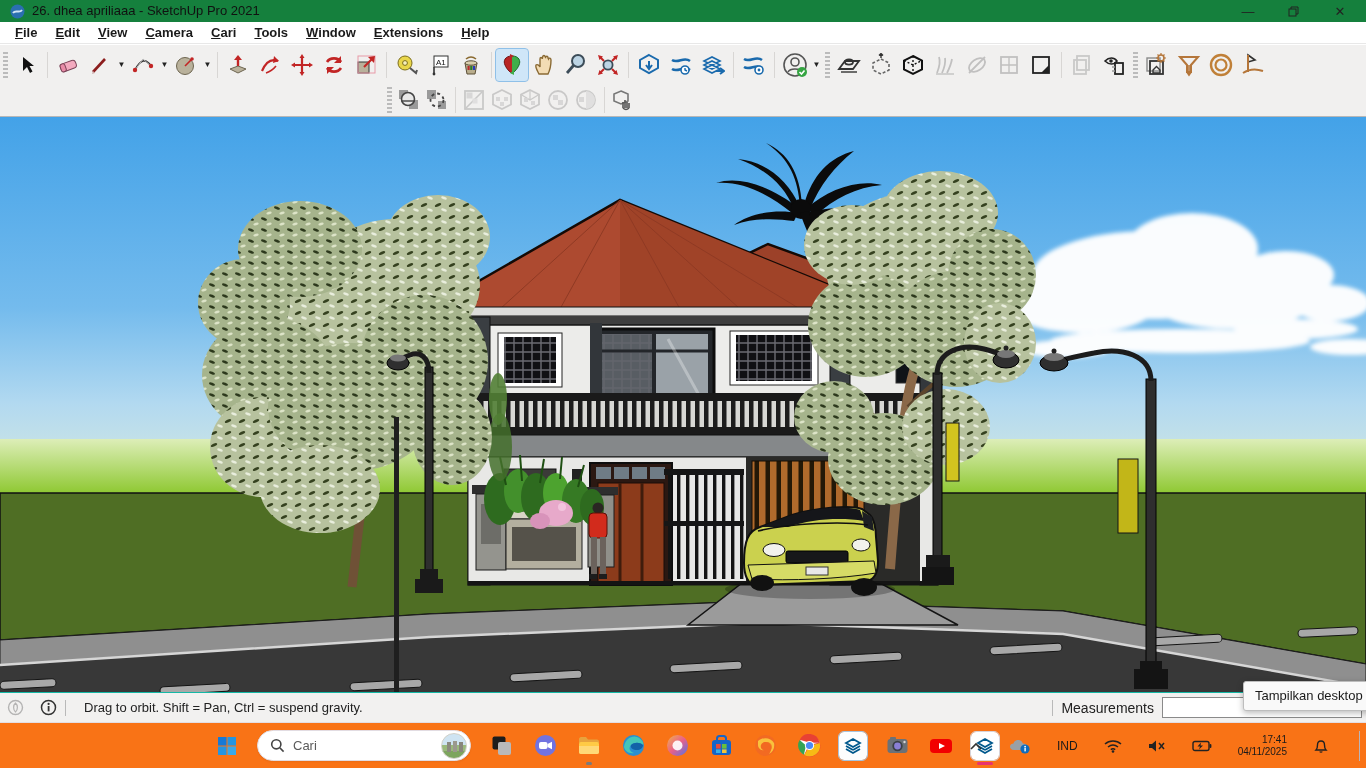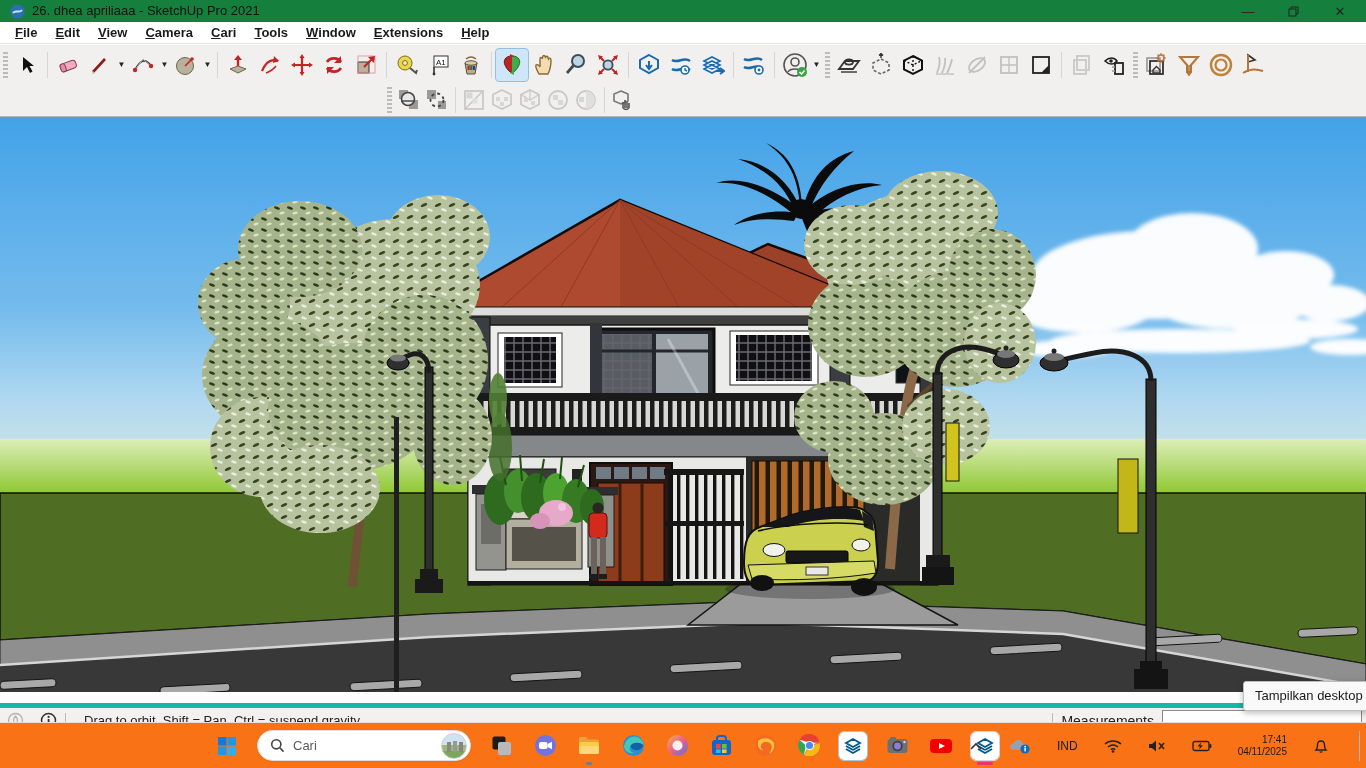--- a/index.html
+++ b/index.html
@@ -19,21 +19,21 @@
   .tbtn { width:32px; height:32px; display:flex; align-items:center; justify-content:center; border-radius:3px; flex:0 0 auto; }
   .tbtn.sm { width:28px; height:28px; }
   .tbtn.active { background:#cfe6f8; outline:1px solid #8fc0e8; }
   .dd { width:11px; height:32px; display:flex; align-items:center; justify-content:center; font-size:8px; color:#222; flex:0 0 auto;}
   .tsep { width:1px; height:26px; background:#d8d6d4; margin:0 4px; flex:0 0 auto;}
   .grip { width:5px; height:26px; margin:0 3px; background:repeating-linear-gradient(to bottom,#bbb 0 2px,transparent 2px 4px); flex:0 0 auto;}
   .gray-ico { opacity:.45; }
   
   #viewport { position:absolute; left:0; top:117px; width:1366px; height:575px; background:#9fd3f2; box-shadow:inset 0 0 0 1px #8f9499; }
   
-  #statusbar { position:absolute; left:0; top:692px; width:1366px; height:30px; background:#f2f1f0; display:flex; align-items:center; border-top:5px solid #14b8a6;margin-top:11px; }
+  #statusbar { position:absolute; left:0; top:692px; width:1366px; height:30px; background:#f2f1f0; display:flex; align-items:center; border-top:1px solid #14b8a6; }
   #status-hint { font-size:13px; color:#222; margin-left:10px; }
   .ssep { width:1px; height:16px; background:#b9b9b9; margin:0 8px; }
   #meas-label { font-size:14px; color:#222; }
   #meas-input { width:200px; height:21px; border:1px solid #8a8a8a; background:#fff; margin:0 4px 0 8px; font-size:13px; padding:0 4px;}
   
   #tooltip { position:absolute; left:1243px; top:681px; height:30px; padding:6px 11px; background:#f9f9f9; border:1px solid #bdbdbd; border-radius:3px; font-size:13px; color:#1a1a1a; box-shadow:0 2px 6px rgba(0,0,0,.28); z-index:50; white-space:nowrap;}
   
   #taskbar { position:absolute; left:0; top:722px; width:1366px; height:46px; background:#f97316; border-top:1px solid #e3dee4; }
   #tb-apps { position:absolute; left:213px; top:7px; display:flex; align-items:center; gap:16px; }
   .app { width:28px; height:28px; display:flex; align-items:center; justify-content:center; border-radius:5px; position:relative; flex:0 0 auto;}

